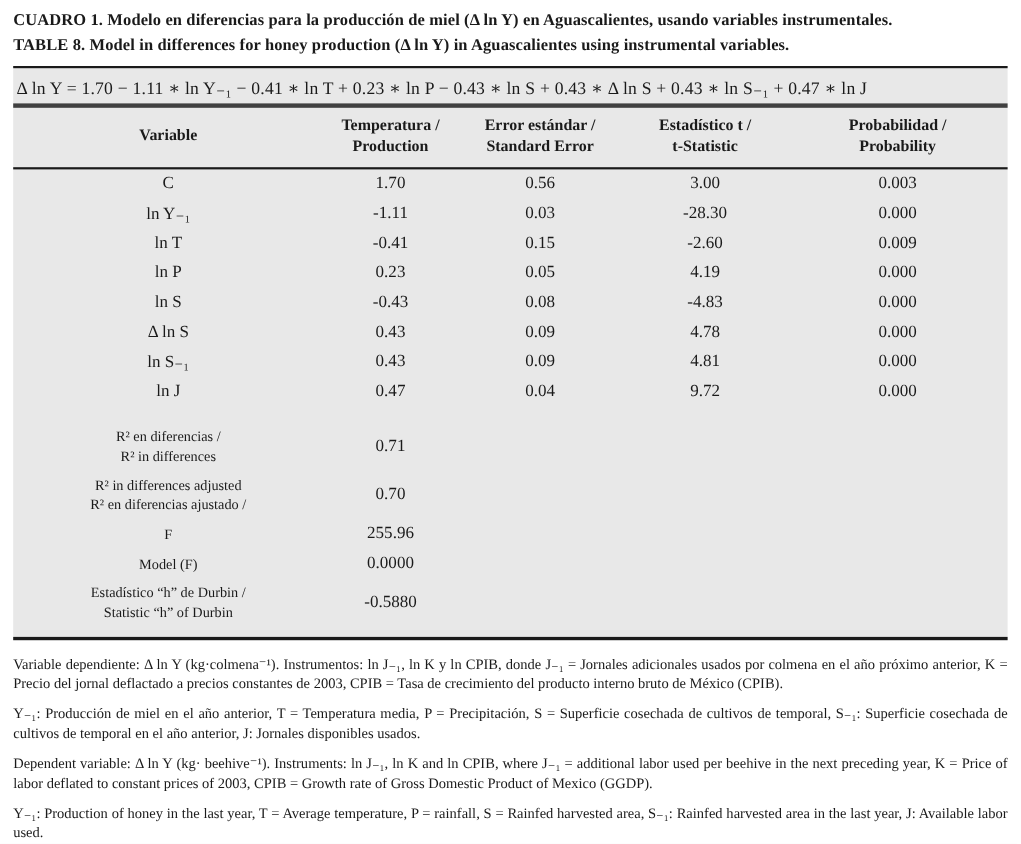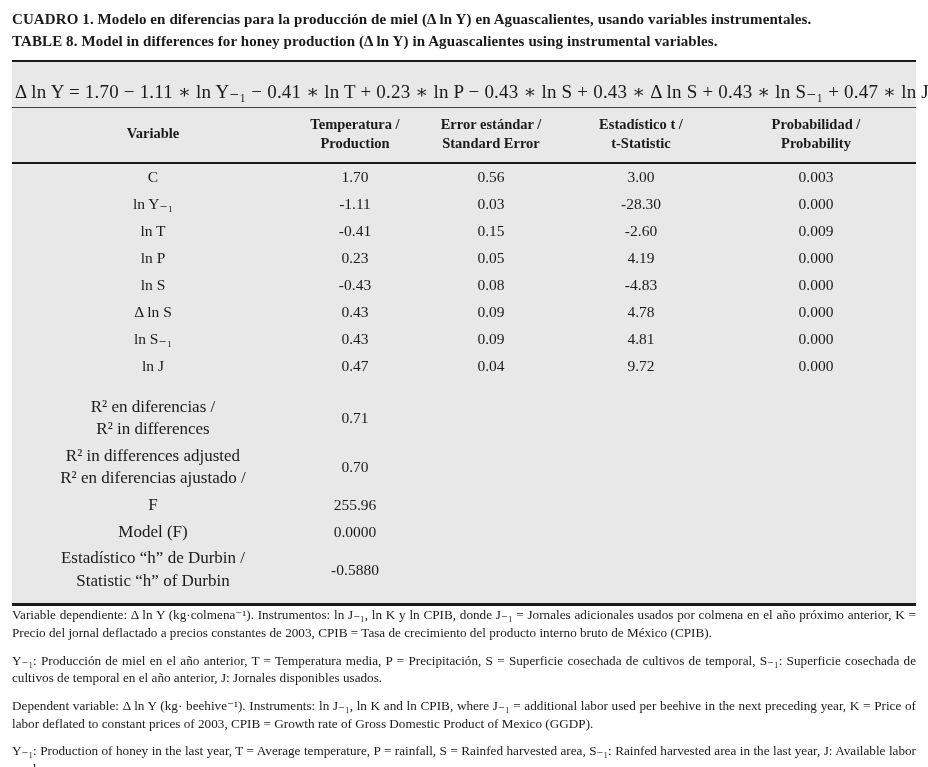--- a/index.html
+++ b/index.html
@@ -13,23 +13,23 @@
   .title { font-weight:bold; font-size:15px; line-height:1.45; letter-spacing:.1px; }
 
   .tablewrap {
     margin-top:7px;
     background:var(--table-bg,#e8e8e8);
     border-top:2px solid #1a1a1a;
     border-bottom:3px solid #1a1a1a;
   }
 
   .equation {
-    font-size:19px;
-    padding:18px 3px 4px 3px;
-    border-bottom:1px solid #404040;
+    font-size:16px;
+    padding:8px 3px 4px 3px;
+    border-bottom:4px solid #404040;
     white-space:nowrap;
     letter-spacing:.2px;
   }
 
   .grid-row {
     display:grid;
     grid-template-columns:282px 122px 150px 150px 1fr;
     align-items:center;
   }
 
@@ -40,23 +40,23 @@
     padding:7px 0 8px 0;
   }
   .hcell { font-weight:bold; font-size:14.5px; line-height:1.35; }
 
   .drow { height:27px; font-size:15.5px; }
 
   .stats { margin-top:14px; padding-bottom:9px; }
   .srow  { font-size:15.5px; }
   .srow.two { min-height:44px; padding:2px 0; }
   .srow.one { min-height:27px; }
-  .stat-label { line-height:1.32; font-size:17px; }
+  .stat-label { line-height:1.32; font-size:13px; }
 
-  .footnotes { font-size:13.2px; line-height:1.34; text-align:justify; }
+  .footnotes { margin-top:13px; font-size:13.2px; line-height:1.34; text-align:justify; }
   .footnotes p { margin-bottom:10px; }
 </style>
 </head>
 <body style="--table-bg: #e8e8e8;">
 
 <div class="page">
 
   <div class="title">CUADRO 1. Modelo en diferencias para la producción de miel (Δ ln Y) en Aguascalientes, usando variables instrumentales.</div>
   <div class="title">TABLE 8. Model in differences for honey production (Δ ln Y) in Aguascalientes using instrumental variables.</div>
 

